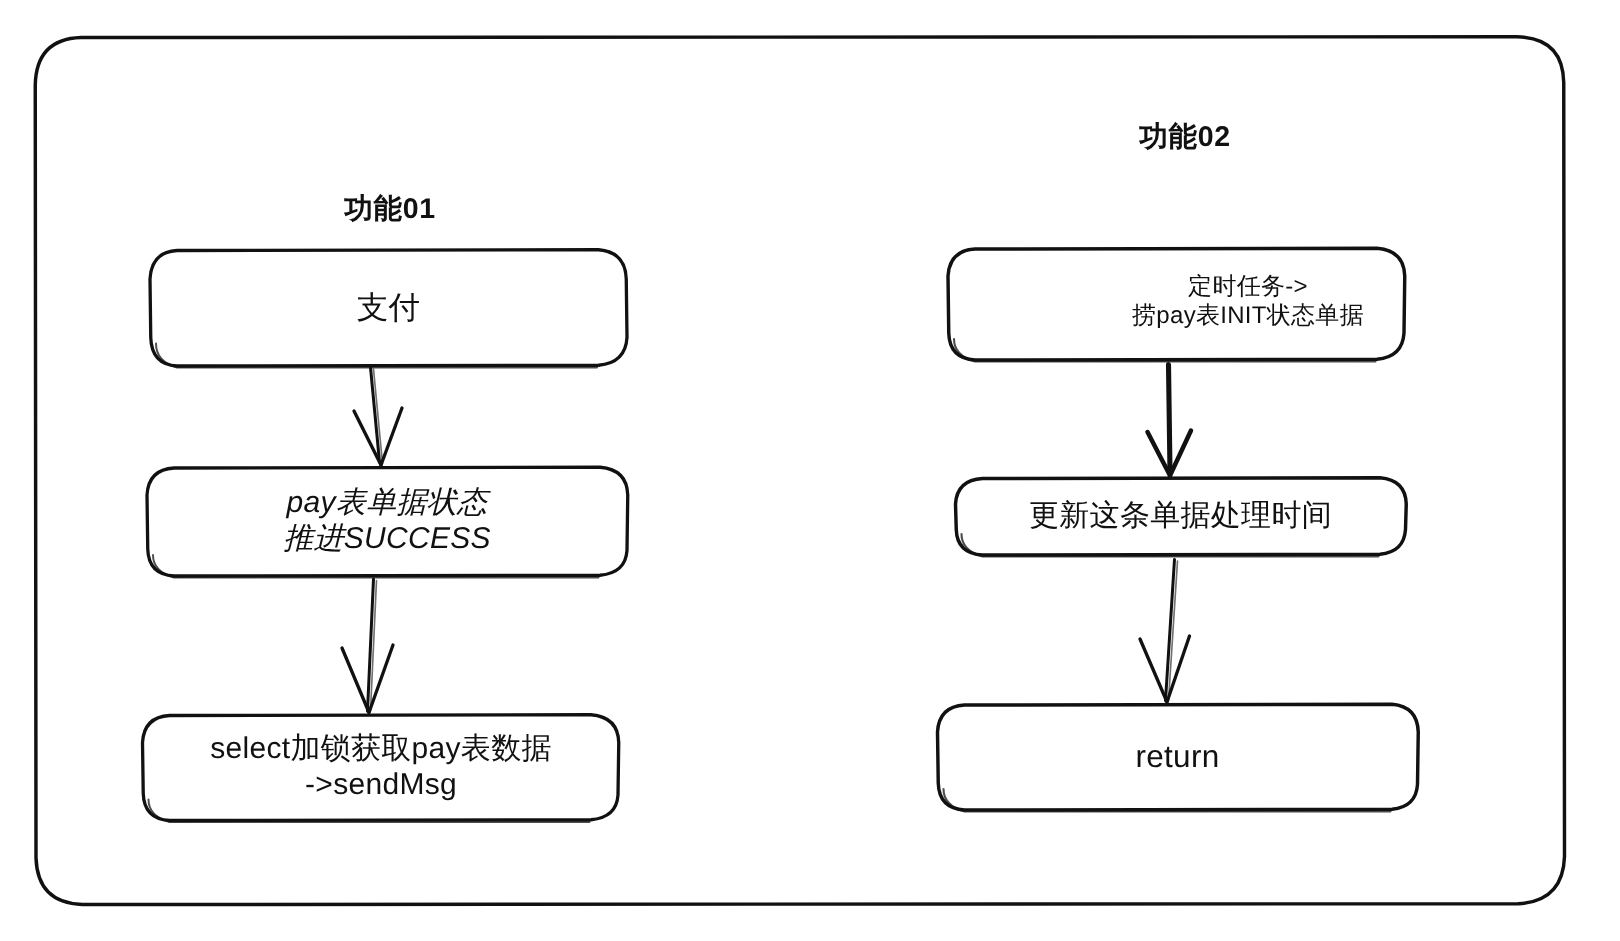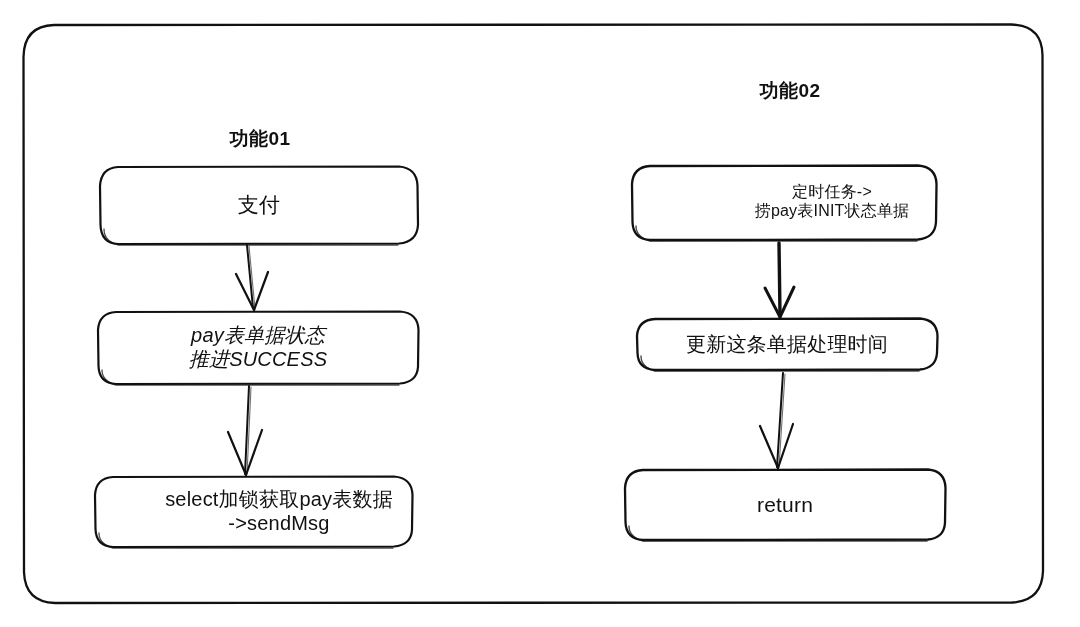--- a/index.html
+++ b/index.html
@@ -41,21 +41,21 @@
   .col-title {
     position: absolute;
     text-align: center;
     color: #111111;
     font-weight: 700;
     font-size: 19px;
     letter-spacing: 0.5px;
   }
   .n-l1 { left: 100px; top: 167px; width: 318px; height: 77px; font-size: 21px; font-family: Liberation Serif, serif; }
   .n-l2 { left: 98px;  top: 312px; width: 320px; height: 72px; font-size: 20px; font-style: italic; }
-  .n-l3 { left: 95px;  top: 477px; width: 318px; height: 69px; font-size: 20px; padding-left: 25px; }
+  .n-l3 { left: 95px;  top: 477px; width: 318px; height: 69px; font-size: 20px; }
   .n-r1 { left: 632px; top: 166px; width: 304px; height: 71px; font-size: 16px; margin-left: 48px; }
   .n-r2 { left: 637px; top: 319px; width: 300px; height: 51px; font-size: 20px; }
   .n-r3 { left: 625px; top: 470px; width: 320px; height: 70px; font-size: 21px; }
   .t-1 { left: 160px; top: 78px; width: 200px; margin-top: 48px; }
   .t-2 { left: 690px; top: 78px; width: 200px; }
 </style>
 </head>
 <body>
 
 <div id="canvas">

